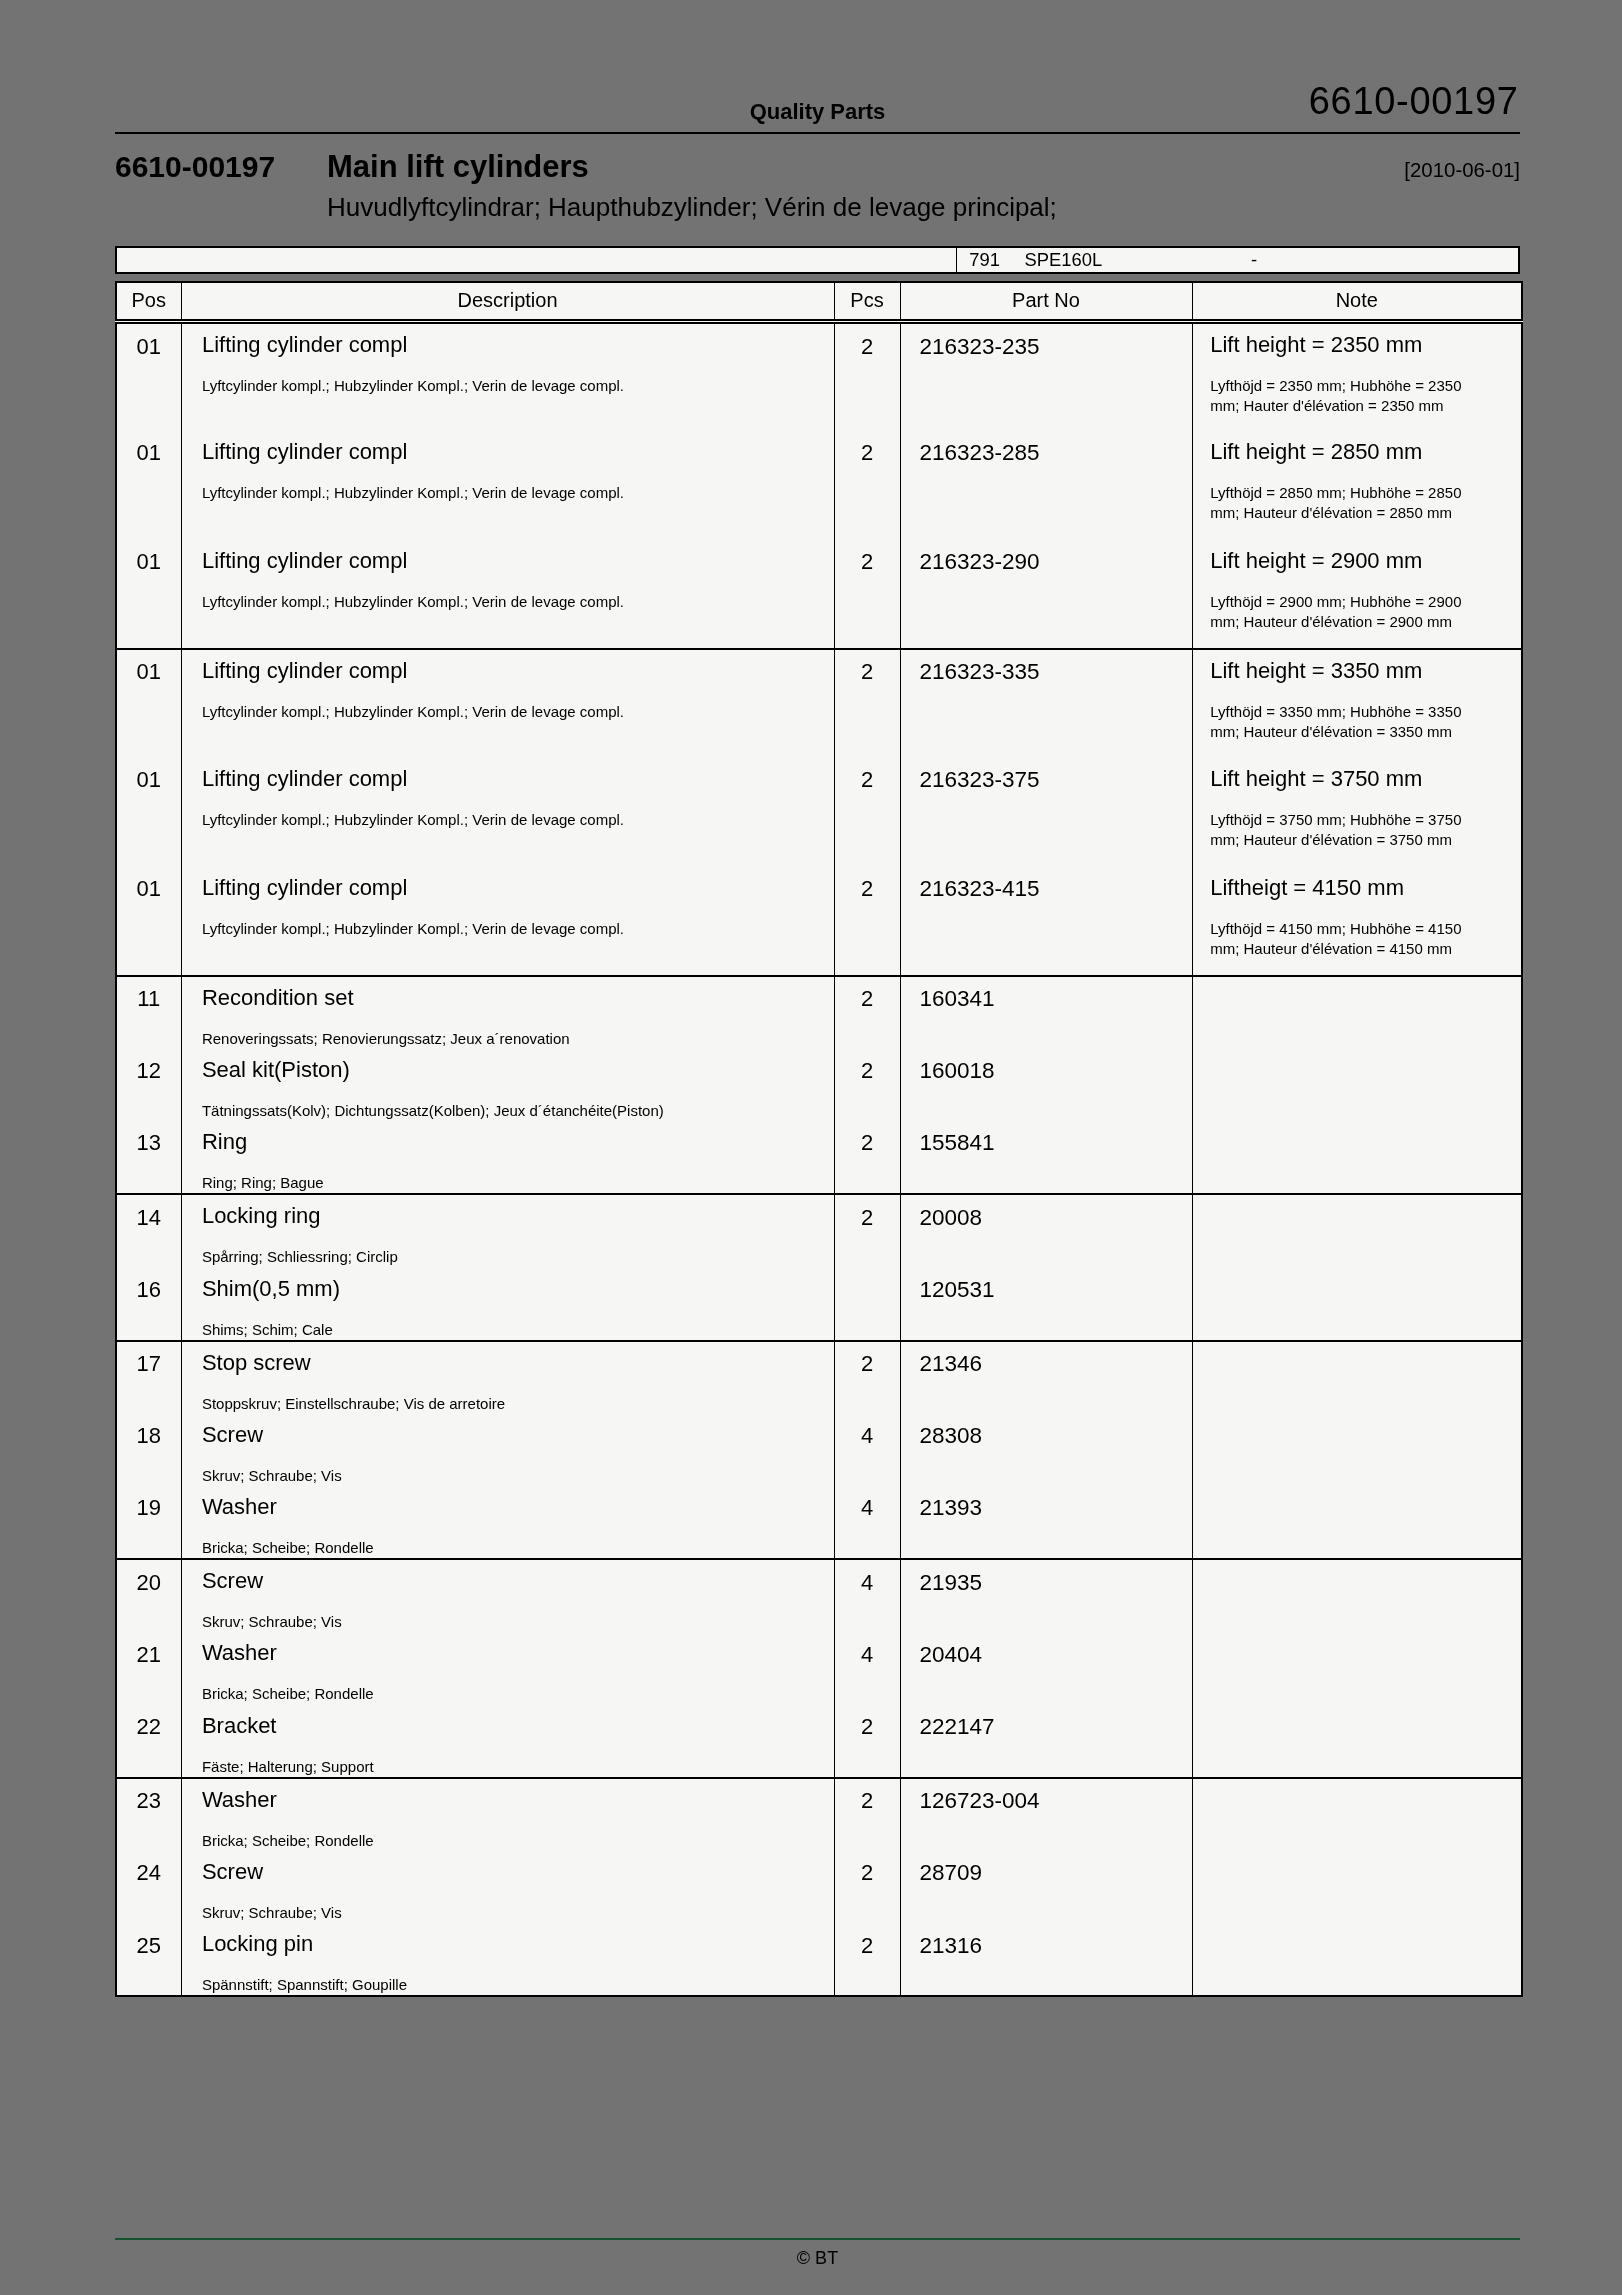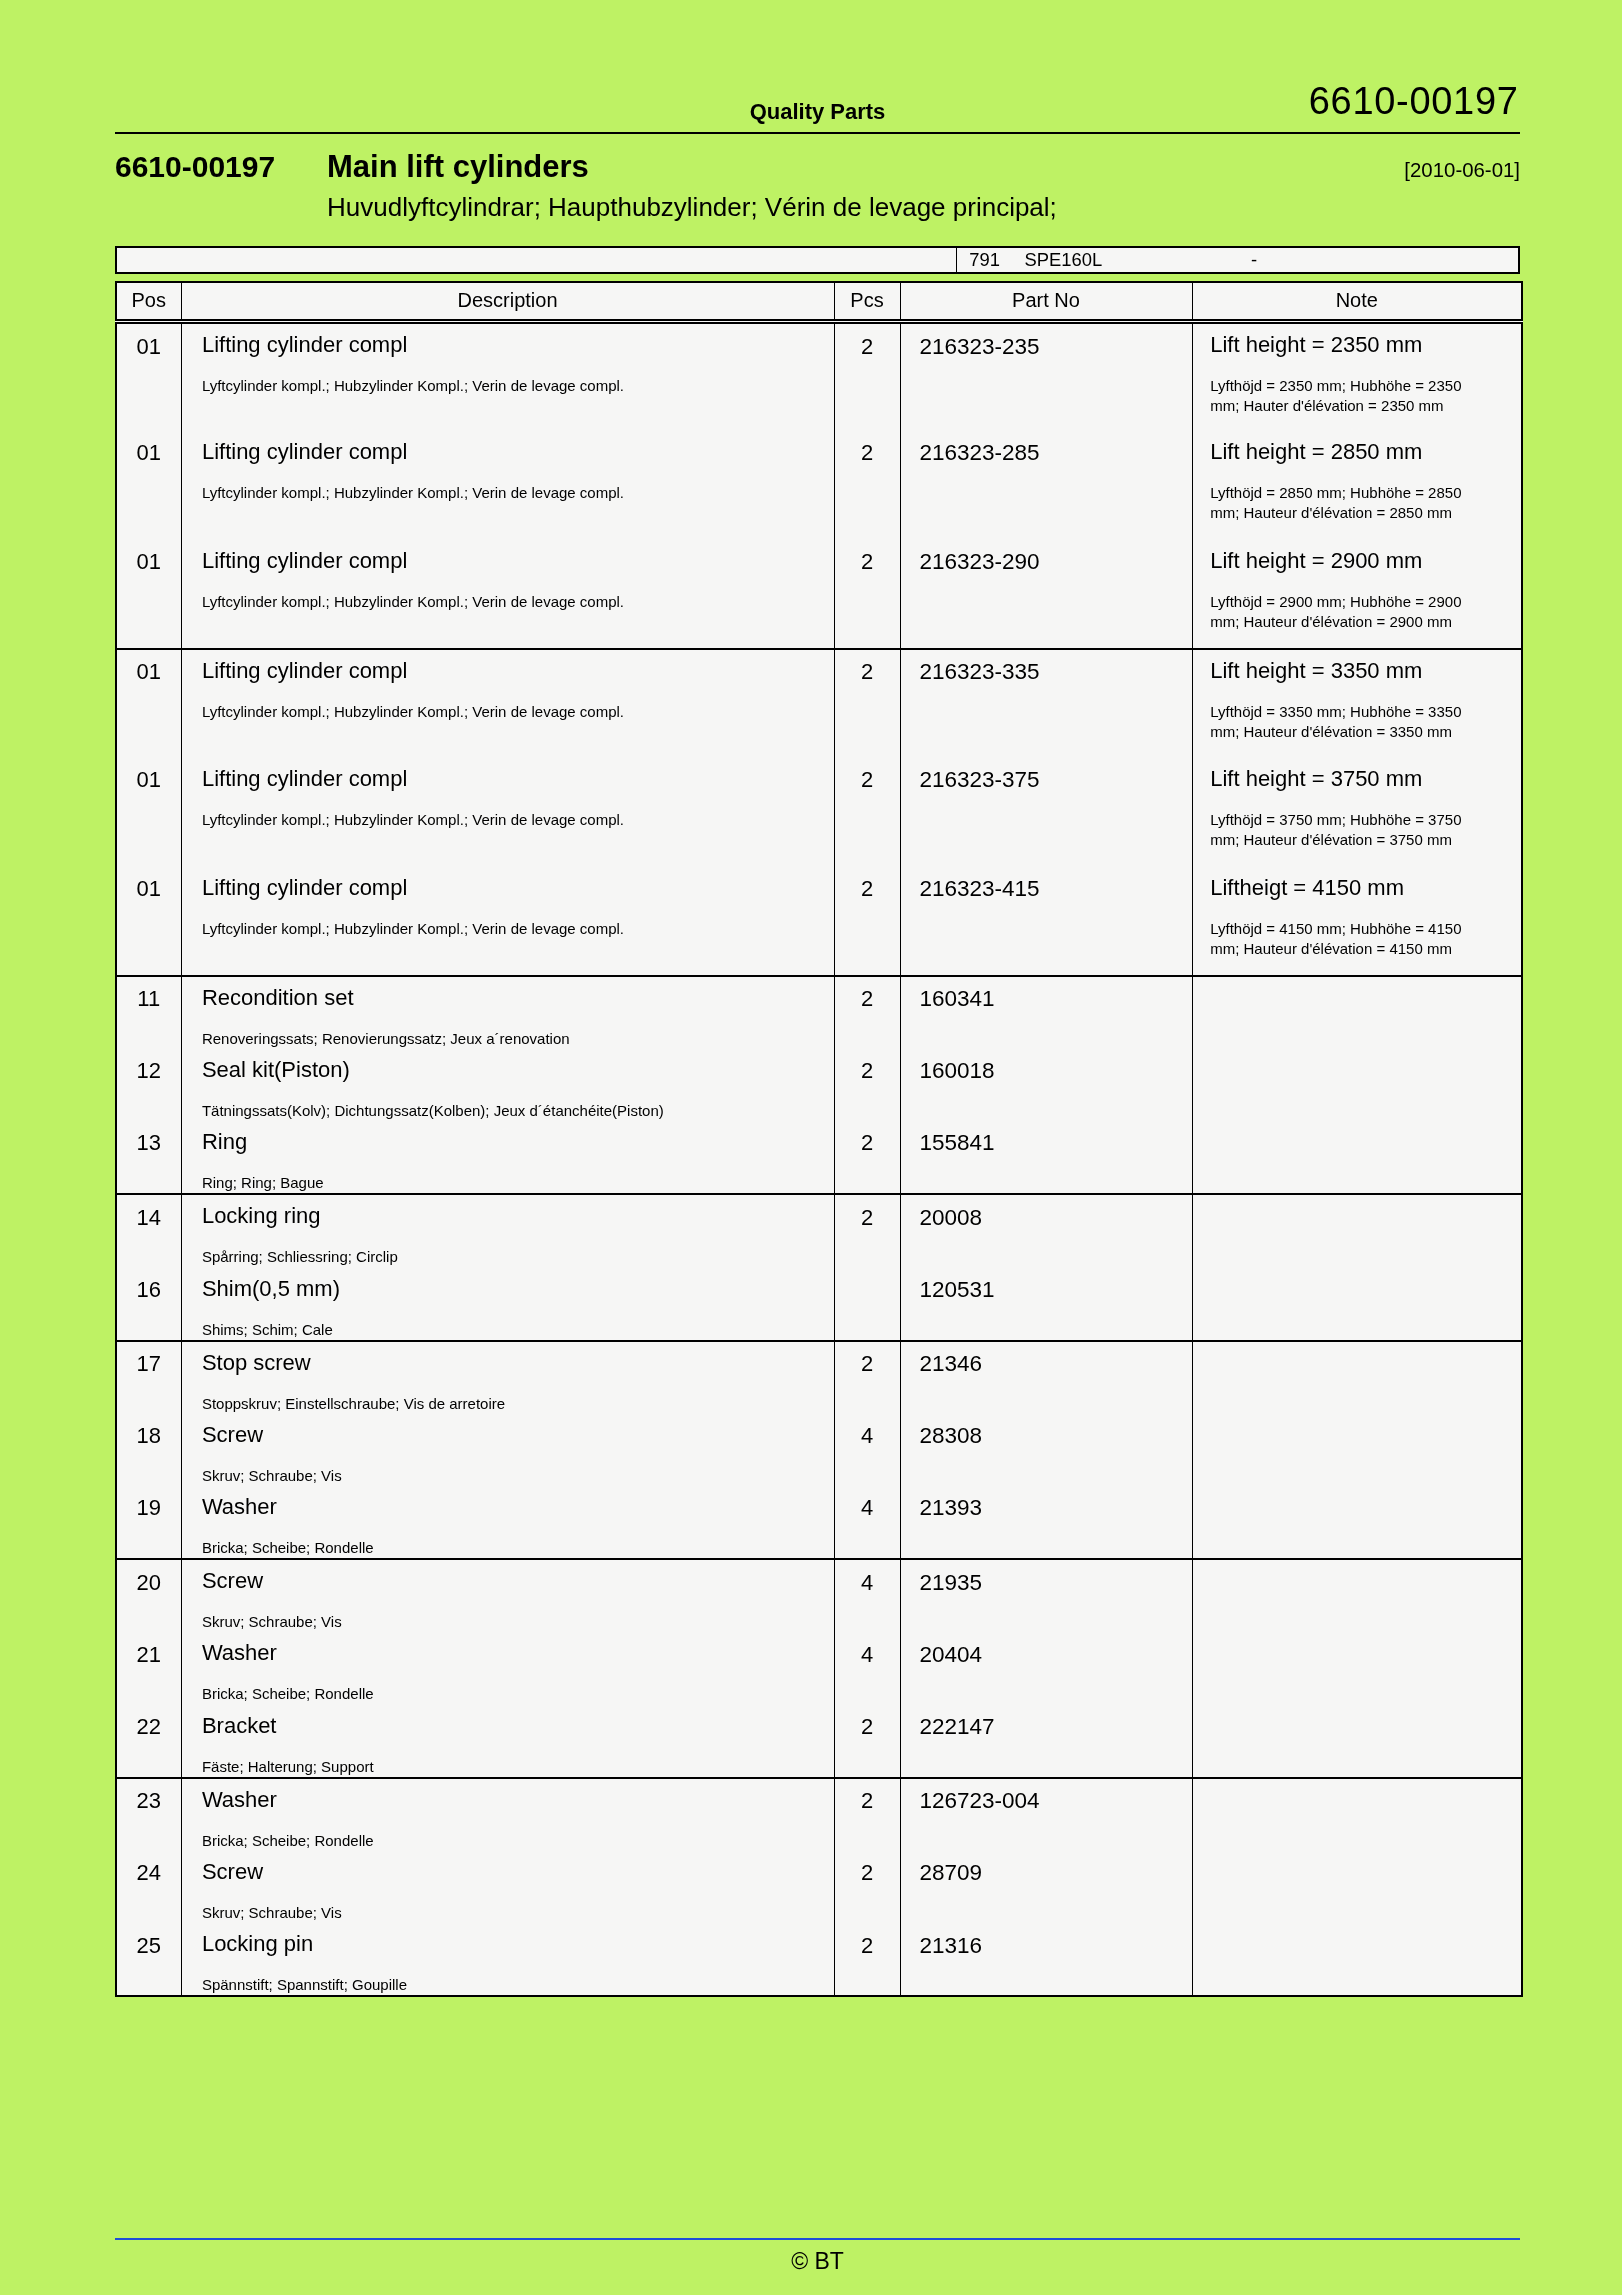--- a/index.html
+++ b/index.html
@@ -1,20 +1,20 @@
 <!DOCTYPE html>
 <html style="font-size:11px"><head>
 <meta charset="utf-8">
 <style>
   * { margin:0; padding:0; box-sizing:border-box; }
   html, body { background:#e9e9e9; }
   .page {
     position:relative;
     width:1622px; height:2295px;
-    background:#bef264;
+    background:#737373;
     font-family:"Liberation Sans", sans-serif;
     color:#000;
     overflow:hidden;
   }
   .content { position:absolute; left:115px; top:0; width:1405px; }
 
   
   .header { position:relative; height:134px; border-bottom:2px solid #000; }
   .qp { position:absolute; left:0; right:0; bottom:6.8px; text-align:center; font-size:22px; font-weight:bold; }
   .doc-top { position:absolute; right:1.4px; bottom:9.5px; font-size:38px; font-weight:normal; letter-spacing:0.7px; }
@@ -48,21 +48,21 @@
   td.pos { text-align:center; font-size:22px; padding-top:9.5px; }
   td.pcs { text-align:center; font-size:22px; padding-top:9.5px; }
   td.part { font-size:22.5px; padding:9.5px 4.1px 0 19px; }
   td.desc { padding:8.2px 8.2px 0 20.4px; }
   td.note { padding:8.2px 6.8px 0 17.7px; }
   .main { font-size:22px; line-height:26px; }
   .sub  { font-size:15px; line-height:20px; margin-top:18px; }
   td.note .sub { width:273px; }
 
   
-  .footer { position:absolute; left:115px; top:2238px; width:1405px; border-top:2px solid #1d4ed8; text-align:center; padding-top:8.2px; font-size:23px; }
+  .footer { position:absolute; left:115px; top:2238px; width:1405px; border-top:2px solid #14532d; text-align:center; padding-top:8.2px; font-size:18px; }
 </style>
 </head>
 <body>
 
 <div class="page">
   <div class="content">
 
     <div class="header">
       <div class="qp">Quality Parts</div>
       <div class="doc-top">6610-00197</div>

